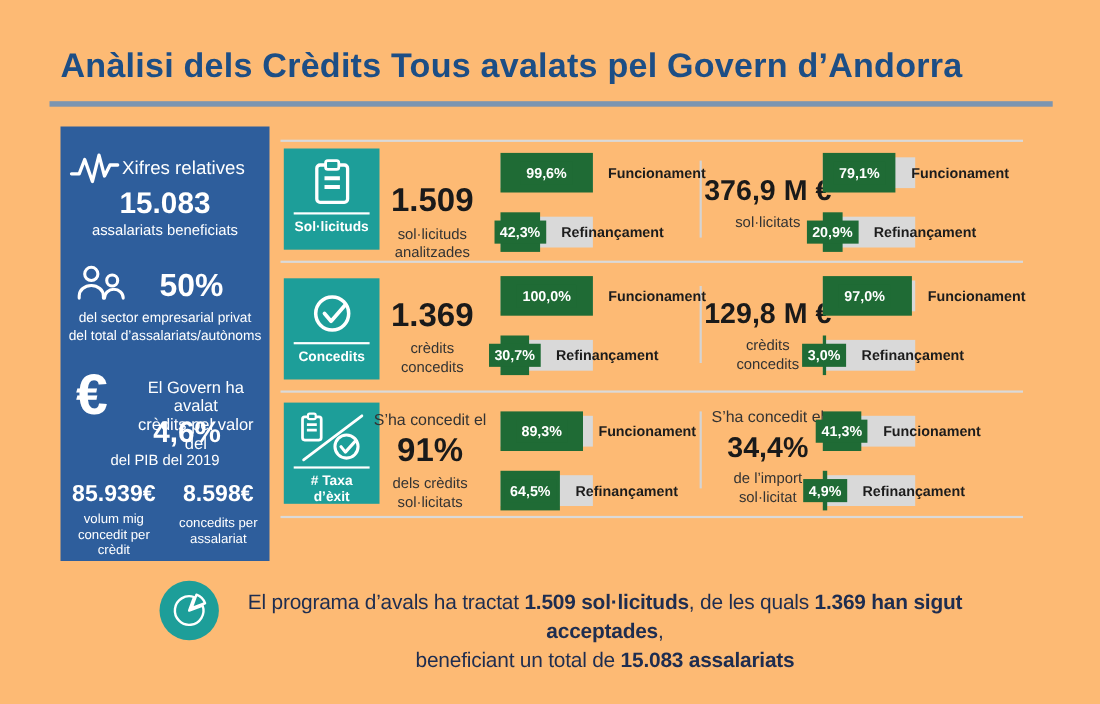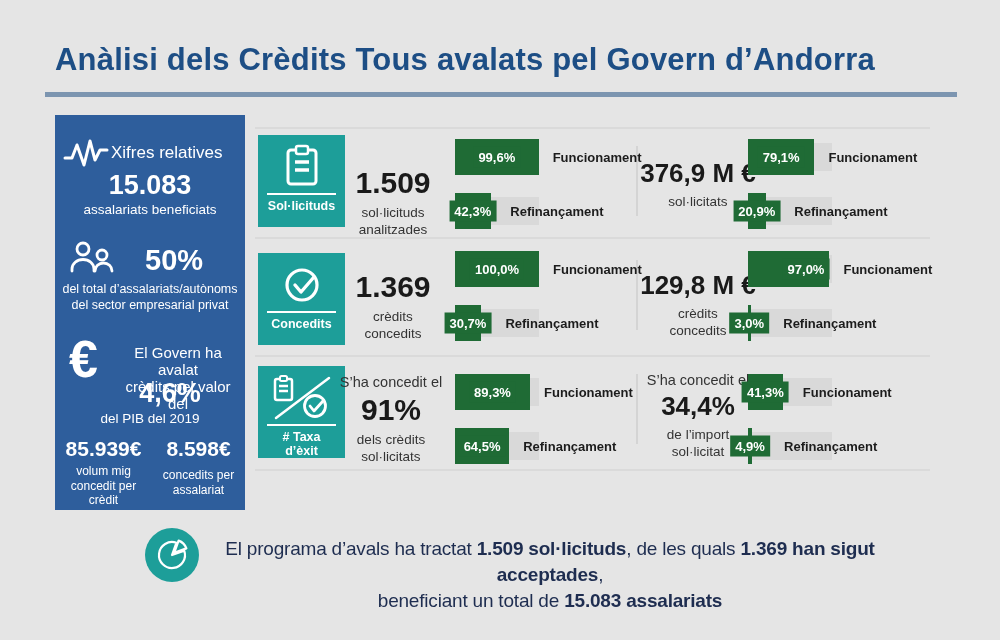--- a/index.html
+++ b/index.html
@@ -1,16 +1,16 @@
 <!DOCTYPE html>
 <html><head>
 <meta charset="utf-8">
 <style>
   html,body{margin:0;padding:0;background:#fff;}
-  .canvas{position:relative;width:1000px;height:640px;background:#e5e5e5;overflow:hidden;
+  .canvas{position:relative;width:1000px;height:640px;background:#fdba74;overflow:hidden;
           font-family:"Liberation Sans", sans-serif;color:#1a1a1a;}
 
   
   .page-title{position:absolute;left:55px;top:42px;width:900px;font-size:31px;font-weight:bold;
               color:#1d4e85;letter-spacing:.2px;white-space:nowrap;}
   .title-underline{position:absolute;left:45px;top:92px;width:912px;height:5px;background:#7c95b0;}
 
   
   .sidebar{position:absolute;left:55px;top:115px;width:190px;height:395px;background:#2e5e9c;color:#fff;}
   .sb-abs{position:absolute;}
@@ -77,22 +77,22 @@
     <div class="sb-abs" style="left:14px;top:124px;">
       <svg width="46" height="40" viewBox="0 0 46 40">
         <circle cx="14" cy="10" r="6" fill="none" stroke="#fff" stroke-width="2.8"></circle>
         <path d="M3 32 v-2 a11 9.5 0 0 1 22 0 v2" fill="none" stroke="#fff" stroke-width="2.8" stroke-linecap="round"></path>
         <circle cx="33" cy="16" r="5" fill="none" stroke="#fff" stroke-width="2.8"></circle>
         <path d="M26 32 a8.5 8 0 0 1 17 0" fill="none" stroke="#fff" stroke-width="2.8" stroke-linecap="round"></path>
       </svg>
     </div>
     <div class="sb-abs" style="left:70px;top:129px;font-size:29px;font-weight:bold;margin-left:20px;">50%</div>
     <div class="sb-abs sb-center sb-small" style="top:166px;">
+      <div>del sector empresarial privat</div>
       <div>del total d’assalariats/autònoms</div>
-      <div>del sector empresarial privat</div>
     </div>
 
     <div class="sb-abs sb-euro">€</div>
     <div class="sb-abs" style="left:60px;top:229px;width:126px;text-align:center;font-size:15px;line-height:17px;">
       <div>El Govern ha avalat</div>
       <div>crèdits pel valor del</div>
     </div>
     <div class="sb-abs sb-center" style="top:263px;font-size:27px;font-weight:bold;margin-left:20px;">4,6%</div>
     <div class="sb-abs sb-center" style="top:296px;font-size:13.5px;">del PIB del 2019</div>
 
@@ -227,21 +227,21 @@
       <div class="value v26">129,8 M €</div>
       <div class="sub">
         <div>crèdits</div>
         <div>concedits</div>
       </div>
     </div>
     <div class="bars" style="left:493px;top:17px;">
         <div class="bar-row">
           <div class="track">
             <div class="fill" style="width: 81.48px;"></div>
-            <span class="pctbox" style="left: 58px;">97,0%</span>
+            <span class="pctbox" style="left: 38px;">97,0%</span>
           </div>
           <span class="barlabel" style="left: 95.48px;">Funcionament</span>
         </div>
         <div class="bar-row">
           <div class="track">
             <div class="fill" style="width: 2.52px;"></div>
             <span class="pctbox" style="left: 1.26px;">3,0%</span>
           </div>
           <span class="barlabel" style="left: 35.26px;">Refinançament</span>
         </div>

